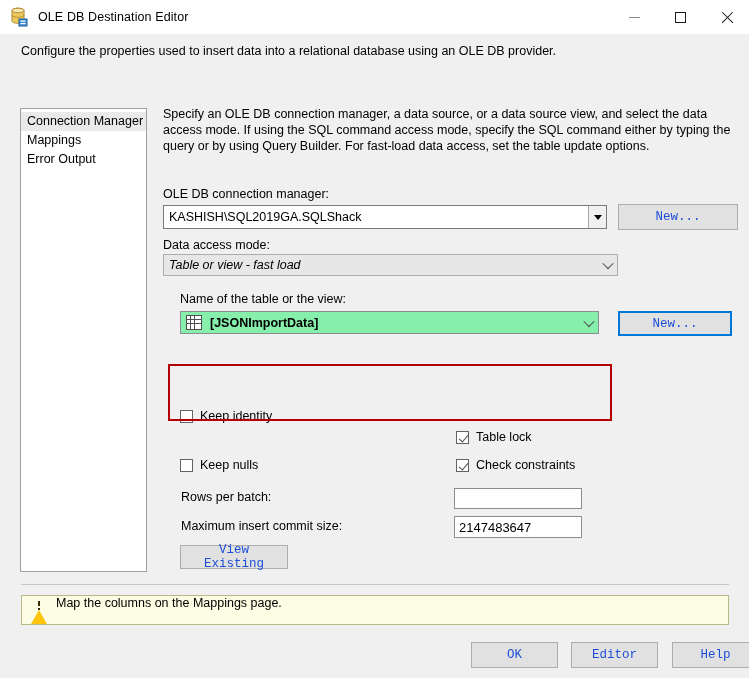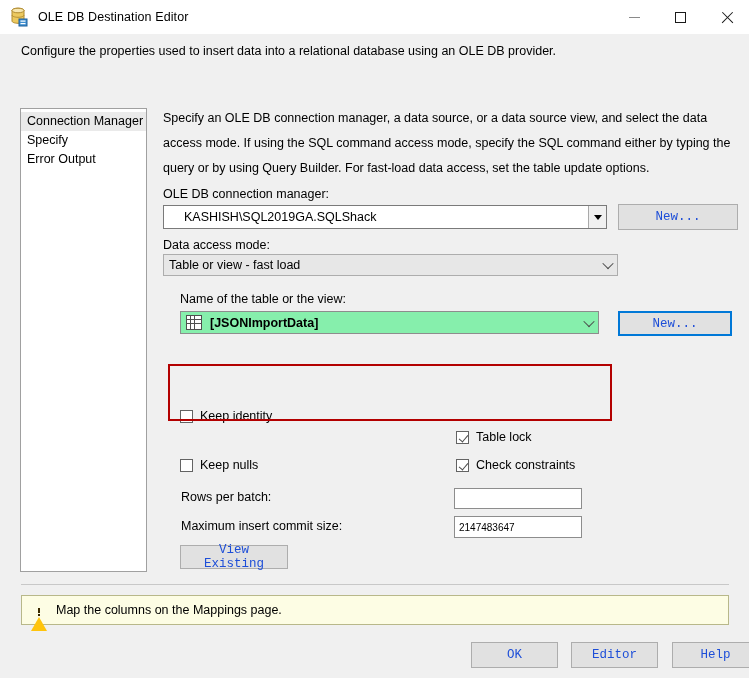--- a/index.html
+++ b/index.html
@@ -137,21 +137,21 @@
     position: absolute;
     left: 160px; top: 0px;
     width: 580px;
     height: 505px;
   }
   .instructions {
     position: absolute;
     left: 3px; top: 27px;
     width: 572px;
     font-size: 12.5px;
-    line-height: 25px;
+    line-height: 16px;
     color: #000000;
   }
 
   .field-label {
     position: absolute;
     font-size: 12.5px;
     color: #000000;
     white-space: nowrap;
   }
 
@@ -159,21 +159,21 @@
   .combo-edit {
     position: absolute;
     background: #ffffff;
     border: 1px solid #7a7a7a;
     box-sizing: border-box;
     display: flex;
     align-items: center;
   }
   .combo-edit .combo-value {
     flex: 1;
-    padding-left: 20px;
+    padding-left: 5px;
     font-size: 12.5px;
     color: #000000;
     white-space: nowrap;
     overflow: hidden;
   }
   .combo-arrow-btn {
     width: 17px;
     height: 100%;
     background: #f0f0f0;
     border-left: 1px solid #a9a9a9;
@@ -302,21 +302,21 @@
   }
 
   
   .txt {
     position: absolute;
     background: #ffffff;
     border: 1px solid #8d8d8d;
     box-sizing: border-box;
     display: flex;
     align-items: center;
-    font-size: 10px;
+    font-size: 13px;
     color: #000000;
   }
   .txt span {
     padding-left: 4px;
     white-space: nowrap;
   }
 
   
   .redbox {
     position: absolute;
@@ -338,21 +338,20 @@
   }
   .warnbar {
     position: absolute;
     left: 21px; top: 595px;
     width: 708px;
     height: 30px;
     background: #fdfde4;
     border: 1px solid #b8b88a;
     box-sizing: border-box;
     display: flex;
-    align-items: center;
   }
   .warn-icon {
     width: 16px; height: 15px;
     margin-left: 9px;
     margin-right: 9px;
     flex: none;
     position: relative;
   }
   .warn-tri {
     width: 0; height: 0;
@@ -427,42 +426,42 @@
   </div>
 </div>
 
 <div class="header-band"></div>
 <div class="header-desc">Configure the properties used to insert data into a relational database using an OLE DB provider.</div>
 
 <div class="body-area">
 
   <div class="sidebar">
     <div class="side-item selected">Connection Manager</div>
-    <div class="side-item">Specify</div>
+    <div class="side-item">Mappings</div>
     <div class="side-item">Error Output</div>
   </div>
 
   <div class="pane">
 
     <div class="instructions">Specify an OLE DB connection manager, a data source, or a data source view, and select the data access mode. If using the SQL command access mode, specify the SQL command either by typing the query or by using Query Builder. For fast-load data access, set the table update options.</div>
 
     <div class="field-label" style="left:3px; top:108px;">OLE DB connection manager:</div>
 
     <div class="combo-edit" style="left:3px; top:126px; width:444px; height:24px;">
       <span class="combo-value">KASHISH\SQL2019GA.SQLShack</span>
       <span class="combo-arrow-btn">
         <span class="tri-down"></span>
       </span>
     </div>
 
     <button class="btn" style="left:458px; top:125px; width:120px; height:26px;">New...</button>
 
     <div class="field-label" style="left:3px; top:159px;">Data access mode:</div>
 
-    <div class="combo-list" style="left:3px; top:175px; width:455px; height:22px;">
+    <div class="combo-list" style="left:3px; top:175px; width:455px; height:22px;font-style:italic;">
       <span class="combo-value">Table or view - fast load</span>
       <span class="chev"></span>
     </div>
 
     <div class="field-label" style="left:20px; top:213px;">Name of the table or the view:</div>
 
     <div class="combo-table" style="left:20px; top:232px; width:419px; height:23px;">
       <span class="tbl-icon"></span>
       <span class="combo-value">[JSONImportData]</span>
       <span class="chev"></span>

